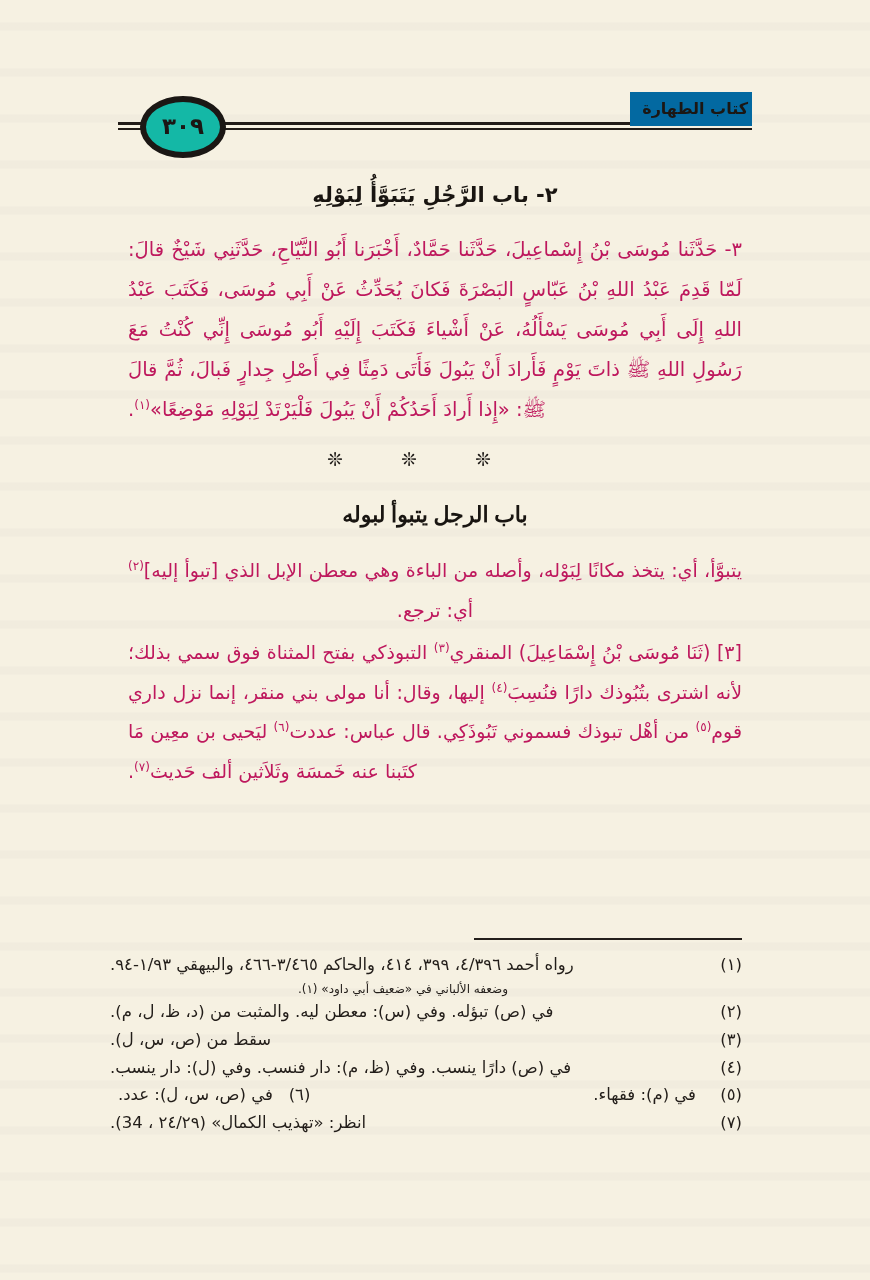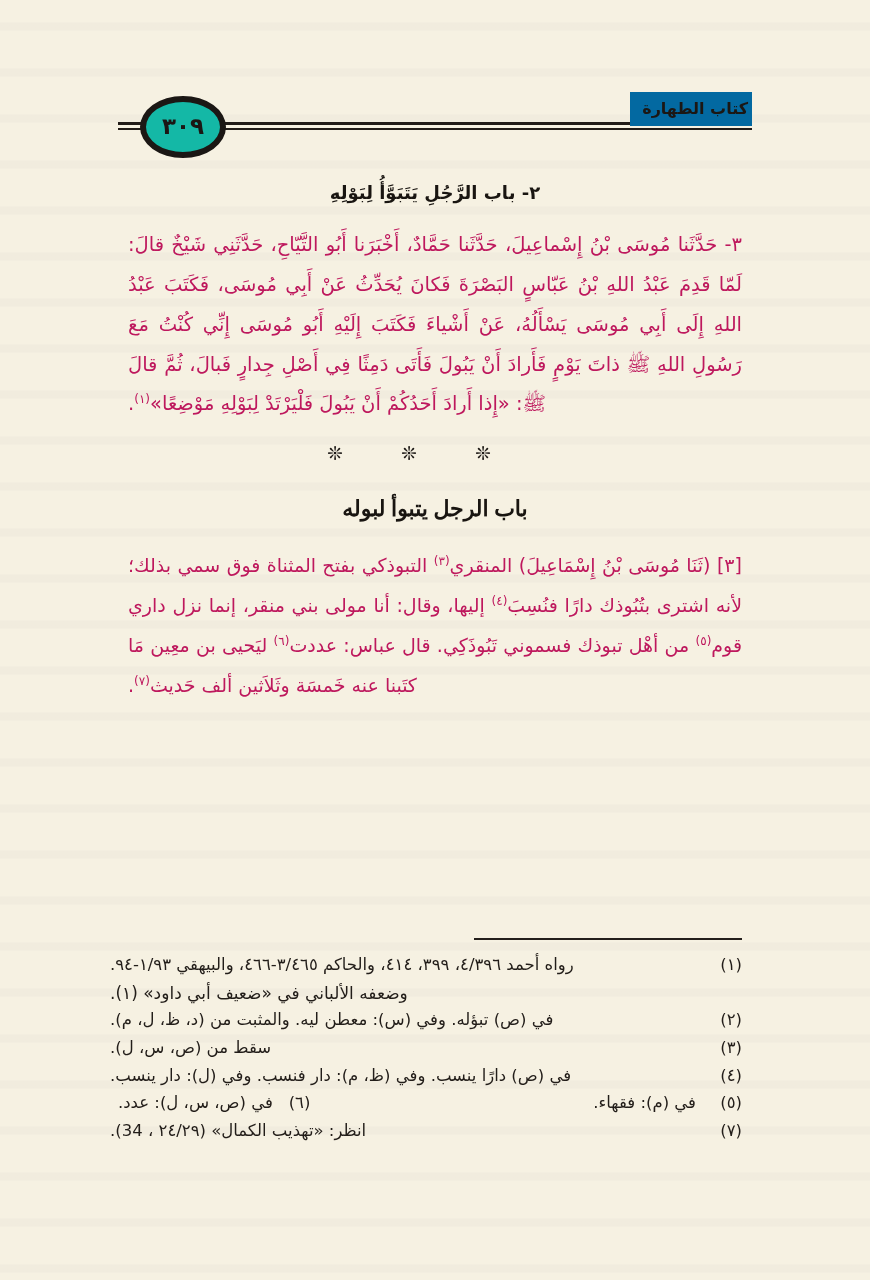--- a/index.html
+++ b/index.html
@@ -106,21 +106,21 @@
 
   
   .body {
     position: absolute;
     top: 178px;
     right: 128px;
     left: 128px;
   }
   h2.chapter-title {
     margin: 0 0 16px 0;
-    font-size: 18px;
+    font-size: 21px;
     font-weight: bold;
     text-align: center;
     line-height: 1.7;
     color: #191511;
   }
   h2.chapter-title.plain {
     font-size: 22px;
     margin: 26px 0 18px 0;
     font-family: Liberation Serif, serif;
   }
@@ -189,23 +189,23 @@
   .fn-text {
     flex: 1 1 auto;
     text-align: justify;
     text-align-last: right;
   }
   .fn-text.lastline-left {
     text-align-last: left;
   }
   .fn-cont {
     margin-right: 46px;
-    font-size: 17px;
+    font-size: 12px;
     line-height: 1.62;
-    text-align: left;
+    text-align: center;
     color: #221d19;
   }
   .fn-row.split .fn-text {
     display: flex;
     justify-content: space-between;
     gap: 10px;
   }
   .fn-inline-num {
     white-space: nowrap;
     margin-left: 8px;
@@ -232,20 +232,21 @@
   <div class="body">
 
     <h2 class="chapter-title">٢- باب الرَّجُلِ يَتَبَوَّأُ لِبَوْلِهِ</h2>
 
     <p class="para last-justify"><span>٣- حَدَّثَنا مُوسَى بْنُ إِسْماعِيلَ، حَدَّثَنا حَمَّادٌ، أَخْبَرَنا أَبُو التَّيّاحِ، حَدَّثَنِي شَيْخٌ قالَ: لَمّا قَدِمَ عَبْدُ اللهِ بْنُ عَبّاسٍ البَصْرَةَ فَكانَ يُحَدِّثُ عَنْ أَبِي مُوسَى، فَكَتَبَ عَبْدُ اللهِ إِلَى أَبِي مُوسَى يَسْأَلُهُ، عَنْ أَشْياءَ فَكَتَبَ إِلَيْهِ أَبُو مُوسَى إِنِّي كُنْتُ مَعَ رَسُولِ اللهِ ﷺ ذاتَ يَوْمٍ فَأَرادَ أَنْ يَبُولَ فَأَتَى دَمِثًا فِي أَصْلِ جِدارٍ فَبالَ، ثُمَّ قالَ ﷺ: «إِذا أَرادَ أَحَدُكُمْ أَنْ يَبُولَ فَلْيَرْتَدْ لِبَوْلِهِ مَوْضِعًا»</span><sup class="fn">(١)</sup><span>.</span></p>
 
     <div class="stars">❊ ❊ ❊</div>
 
     <h2 class="chapter-title plain">باب الرجل يتبوأ لبوله</h2>
 
+    <p class="para commentary center-last"><span>يتبوَّأ، أي: يتخذ مكانًا لِبَوْله، وأصله من الباءة وهي معطن الإبل</span> <span>الذي [تبوأ إليه]</span><sup class="fn">(٢)</sup><span> أي: ترجع.</span></p>
 
     <p class="para commentary last-justify"><span>[٣] (ثَنَا مُوسَى بْنُ إِسْمَاعِيلَ) المنقري</span><sup class="fn">(٣)</sup><span> التبوذكي بفتح المثناة فوق سمي بذلك؛ لأنه اشترى بتُبُوذك دارًا فنُسِبَ</span><sup class="fn">(٤)</sup><span> إليها، وقال: أنا مولى بني منقر، إنما نزل داري قوم</span><sup class="fn">(٥)</sup><span> من أهْل تبوذك فسموني تَبُوذَكِي. قال عباس: عددت</span><sup class="fn">(٦)</sup><span> ليَحيى بن معِين مَا كتَبنا عنه خَمسَة وثَلاَثين ألف حَديث</span><sup class="fn">(٧)</sup><span>.</span></p>
 
   </div>
 
   <div class="footnotes">
     <div class="fn-rule"></div>
 
     <div class="fn-row">
       <div class="fn-num">(١)</div>

